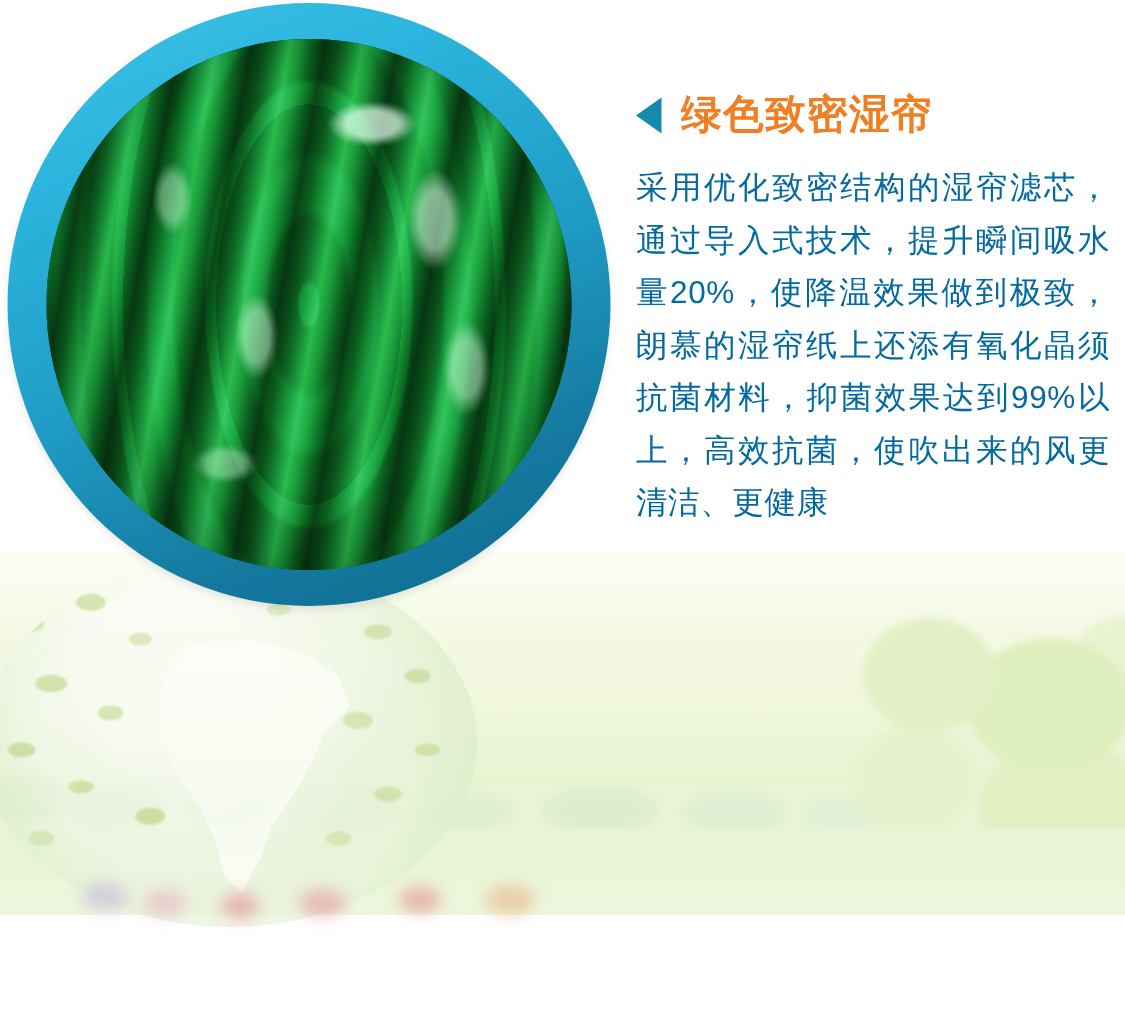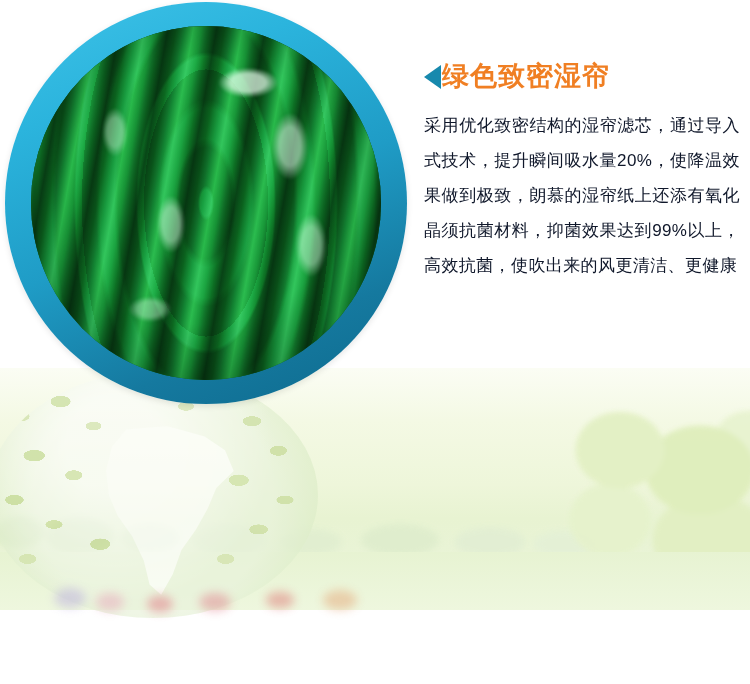--- a/index.html
+++ b/index.html
@@ -220,43 +220,43 @@
   
   .content {
     position: absolute;
     left: 424px;
     top: 62px;
     width: 316px;
   }
   .headline-row {
     display: flex;
     align-items: center;
-    gap: 1px;
+    gap: 13px;
     margin: 0 0 16px 0;
   }
   .marker-triangle {
     width: 0;
     height: 0;
     border-top: 12px solid transparent;
     border-bottom: 12px solid transparent;
     border-right: 17px solid #1789ad;
     flex: 0 0 auto;
   }
   .headline {
     font-size: 27px;
     font-weight: 700;
     color: #f07f23;
     letter-spacing: 1px;
     line-height: 1.1;
     white-space: nowrap;
   }
   .body-copy {
-    font-size: 17px;
+    font-size: 21px;
     line-height: 35px;
-    color: #0f172a;
+    color: #0369a1;
     letter-spacing: .4px;
     text-align: justify;
     text-justify: inter-ideograph;
     margin: 0;
   }
 
   
   .brand {
     position: absolute;
     left: 16px;

